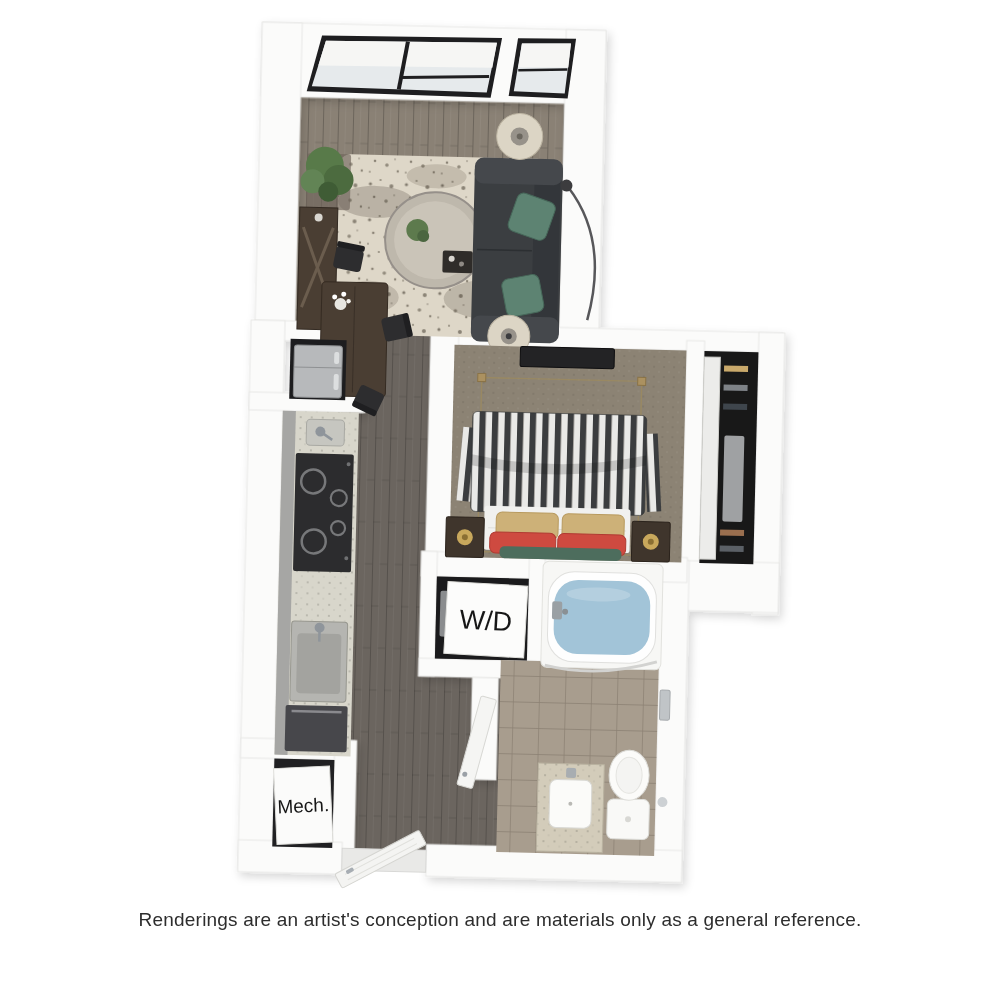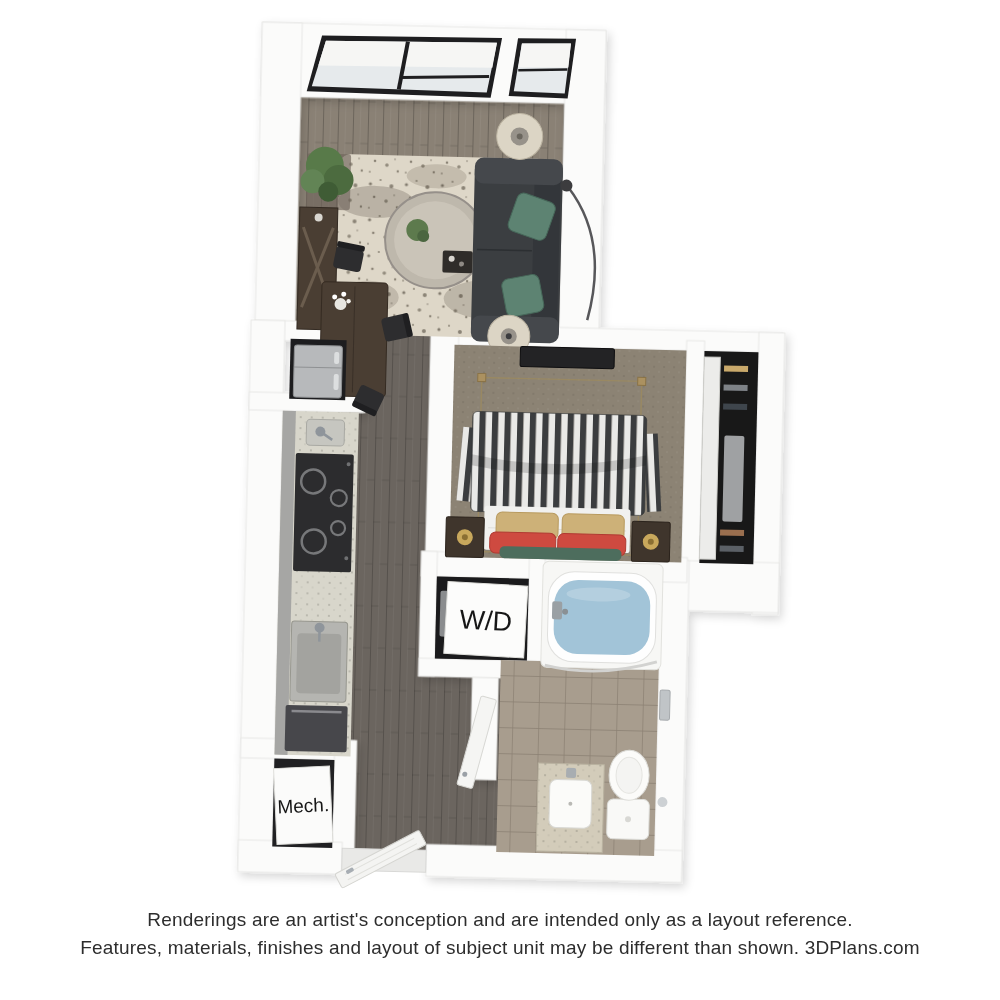--- a/index.html
+++ b/index.html
@@ -305,15 +305,14 @@
       <line x1="350" y1="835" x2="428" y2="835" stroke="#e0e0dc"></line>
       <line x1="350" y1="841" x2="428" y2="841" stroke="#e0e0dc"></line>
       <rect x="352" y="832" width="8" height="4" rx="1.5" fill="#a7adb3"></rect>
     </g>
 
   </g>
 </svg>
 </div>
 
 <div class="footer">
-  <div>Renderings are an artist's conception and are intended only as a layout reference.</div>
-  <div>Features, materials, finishes and layout of subject unit may be different than shown. 3DPlans.com</div>
+  <div>Renderings are an artist's conception and are materials only as a general reference.</div>
 </div>
 
 </body></html>

